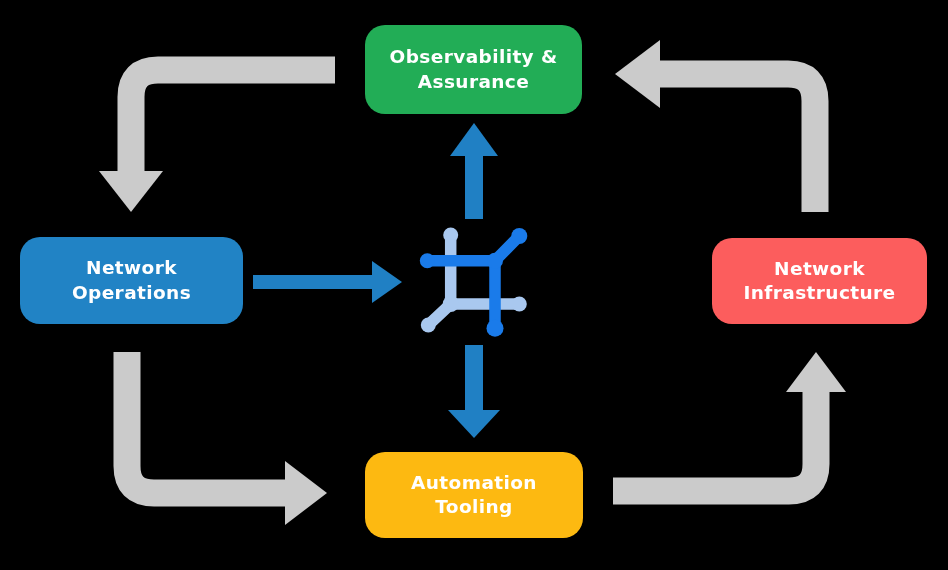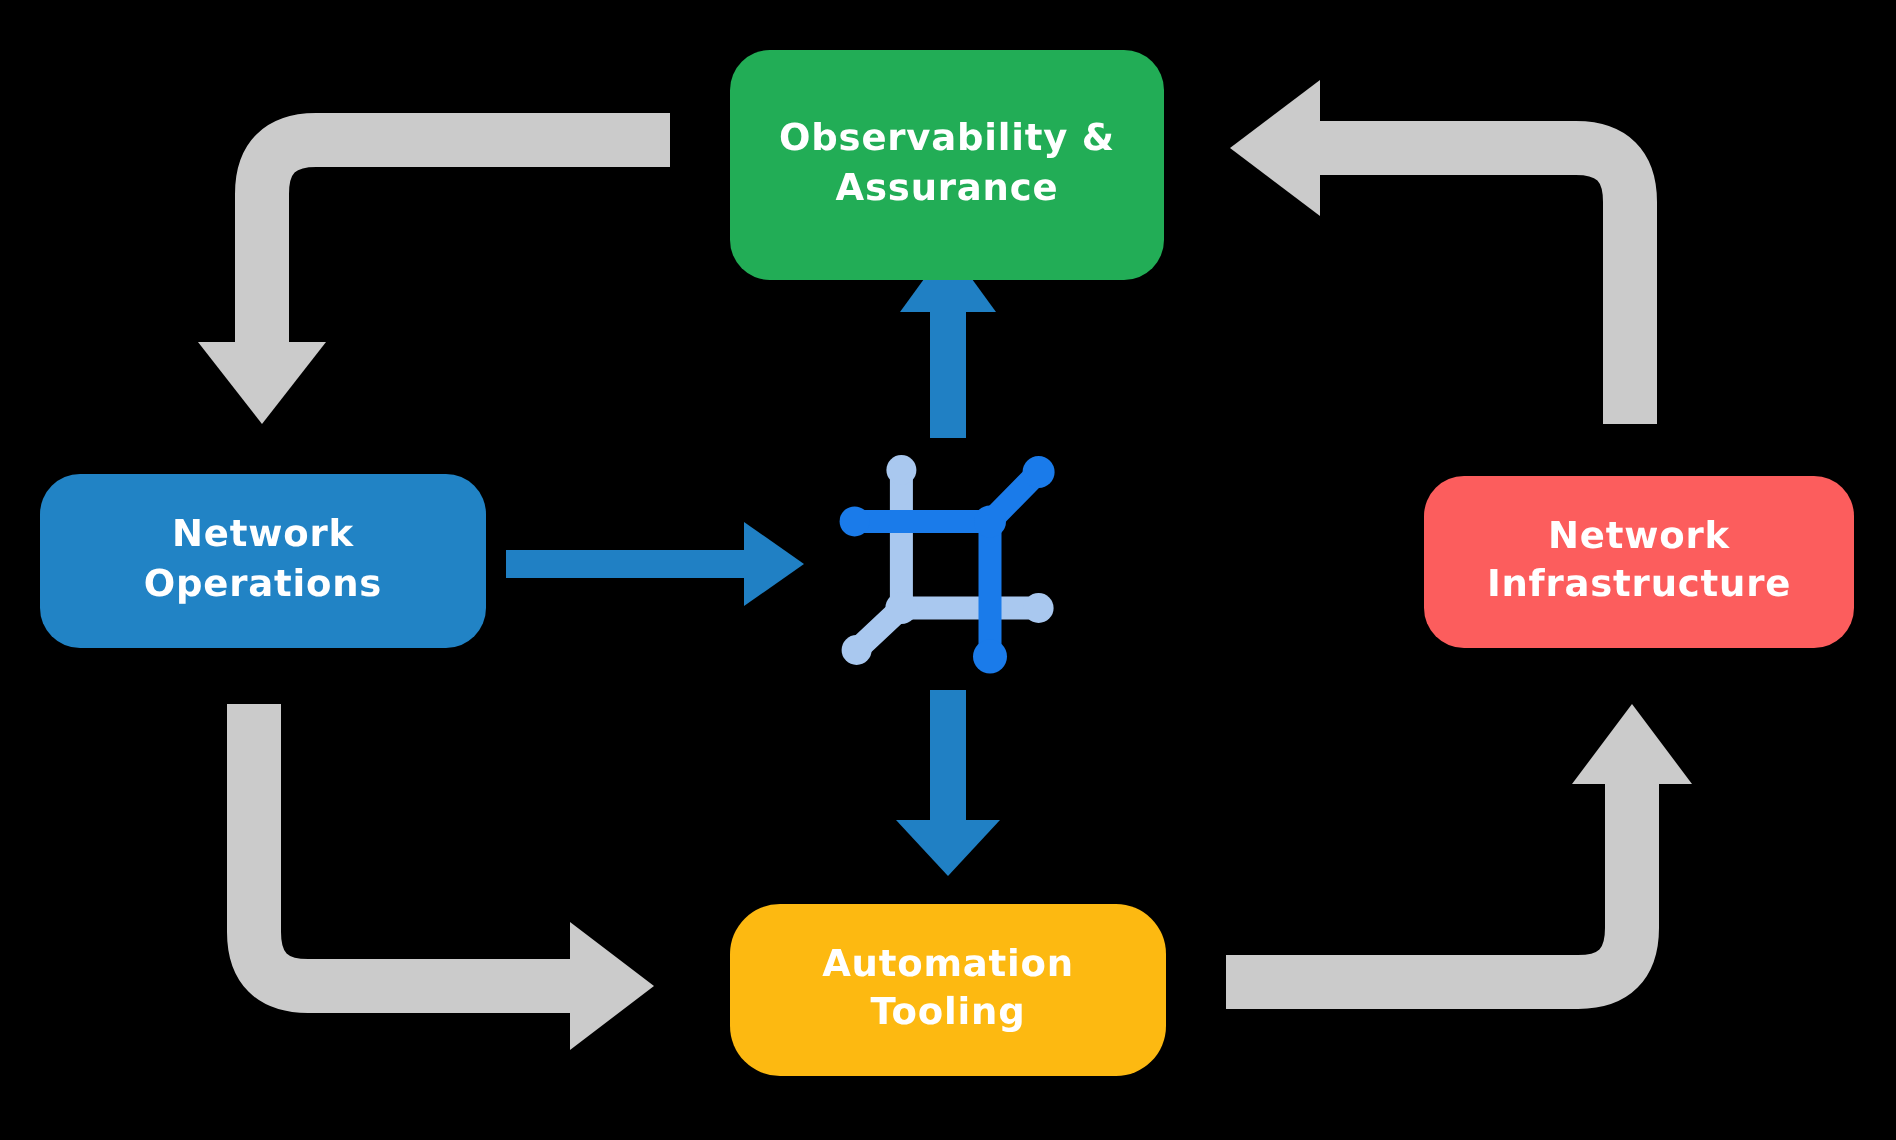--- a/index.html
+++ b/index.html
@@ -16,24 +16,24 @@
     border-radius:20px;
     display:flex;align-items:center;justify-content:center;
     text-align:center;
     color:#ffffff;
     font-size:18.5px;
     font-weight:bold;
     letter-spacing:.4px;
     line-height:1.32;
   }
   .node span{white-space:pre-line;}
-  .node-green{left:365px;top:25px;width:217px;height:115px;background:#22ad56;}
+  .node-green{left:365px;top:25px;width:217px;height:89px;background:#22ad56;}
   .node-blue{left:20px;top:237px;width:223px;height:87px;background:#2183c5;}
   .node-red{left:712px;top:238px;width:215px;height:86px;background:#fc5d5d;}
-  .node-yellow{left:365px;top:452px;width:218px;height:86px;background:#fdb911;border-radius:25px;}
+  .node-yellow{left:365px;top:452px;width:218px;height:86px;background:#fdb911;}
 </style>
 </head>
 <body>
 
 <div class="canvas">
 
   <svg class="layer" width="948" height="570" viewBox="0 0 948 570">
 
     <g stroke="#cbcbcb" fill="#cbcbcb">
       <path d="M335,70 L158,70 Q131,70 131,97 L131,173" fill="none" stroke-width="27"></path>

